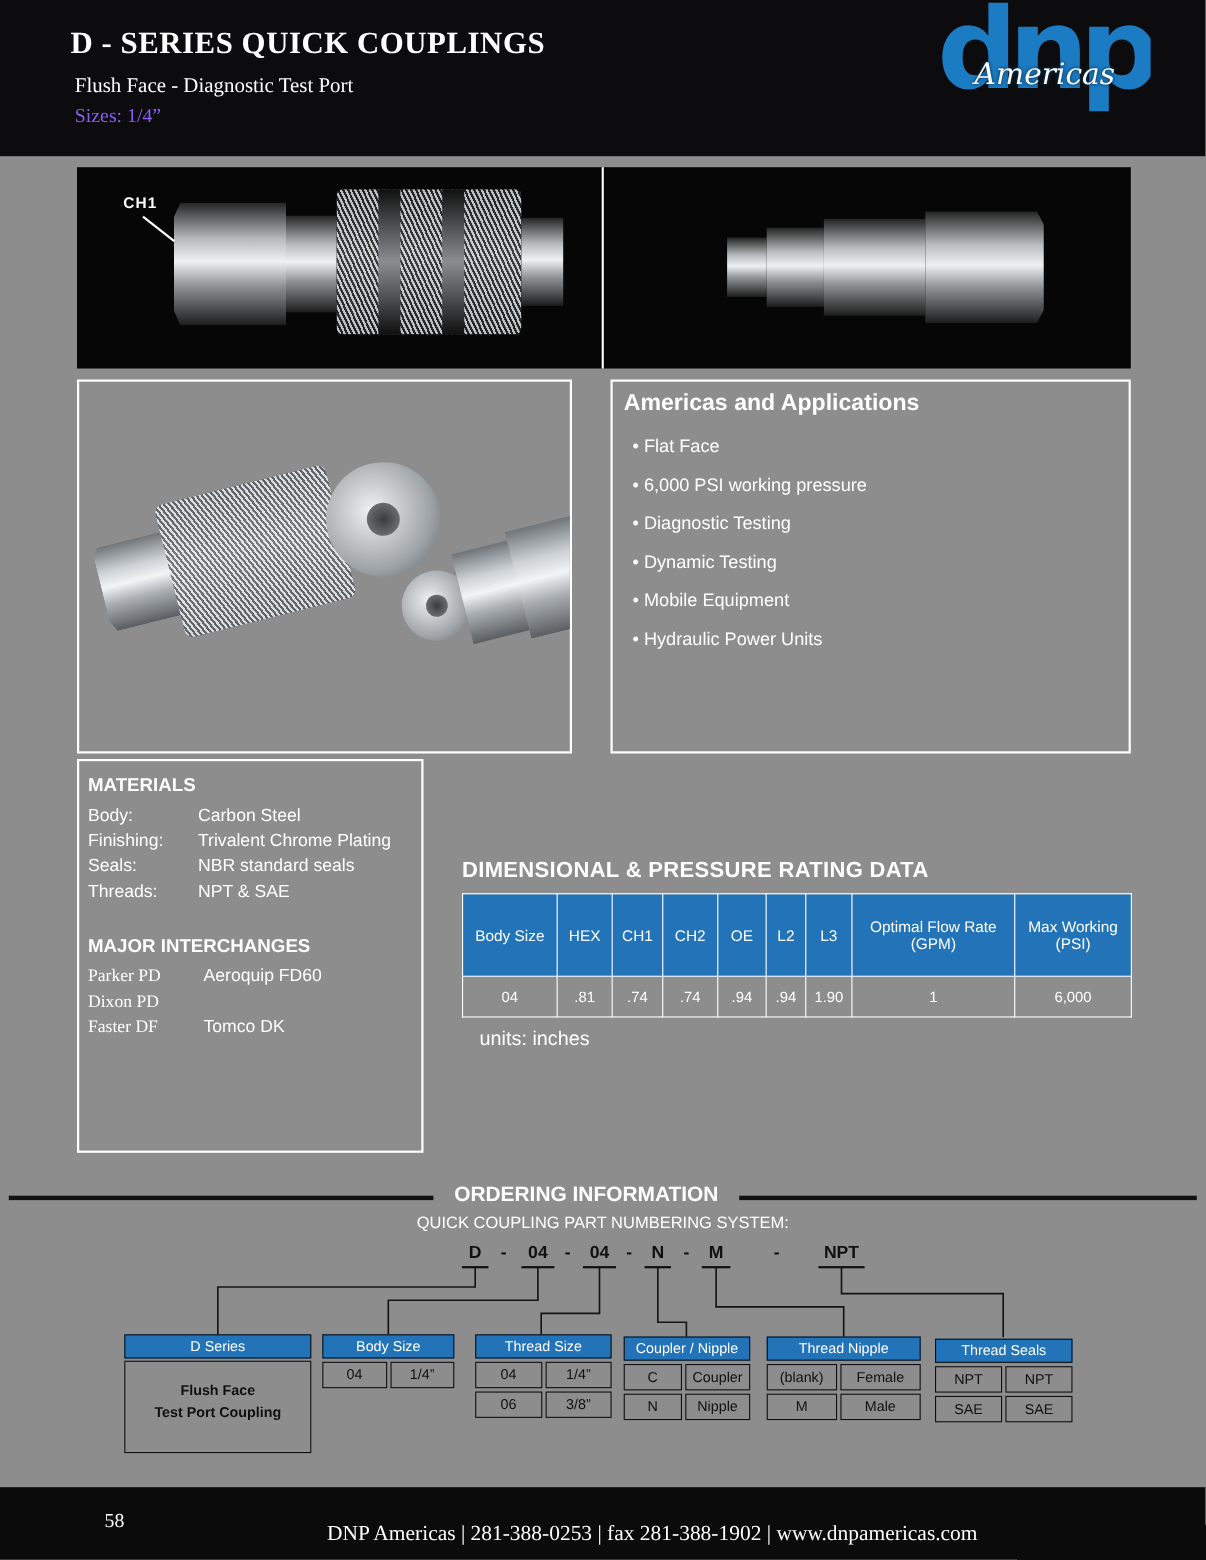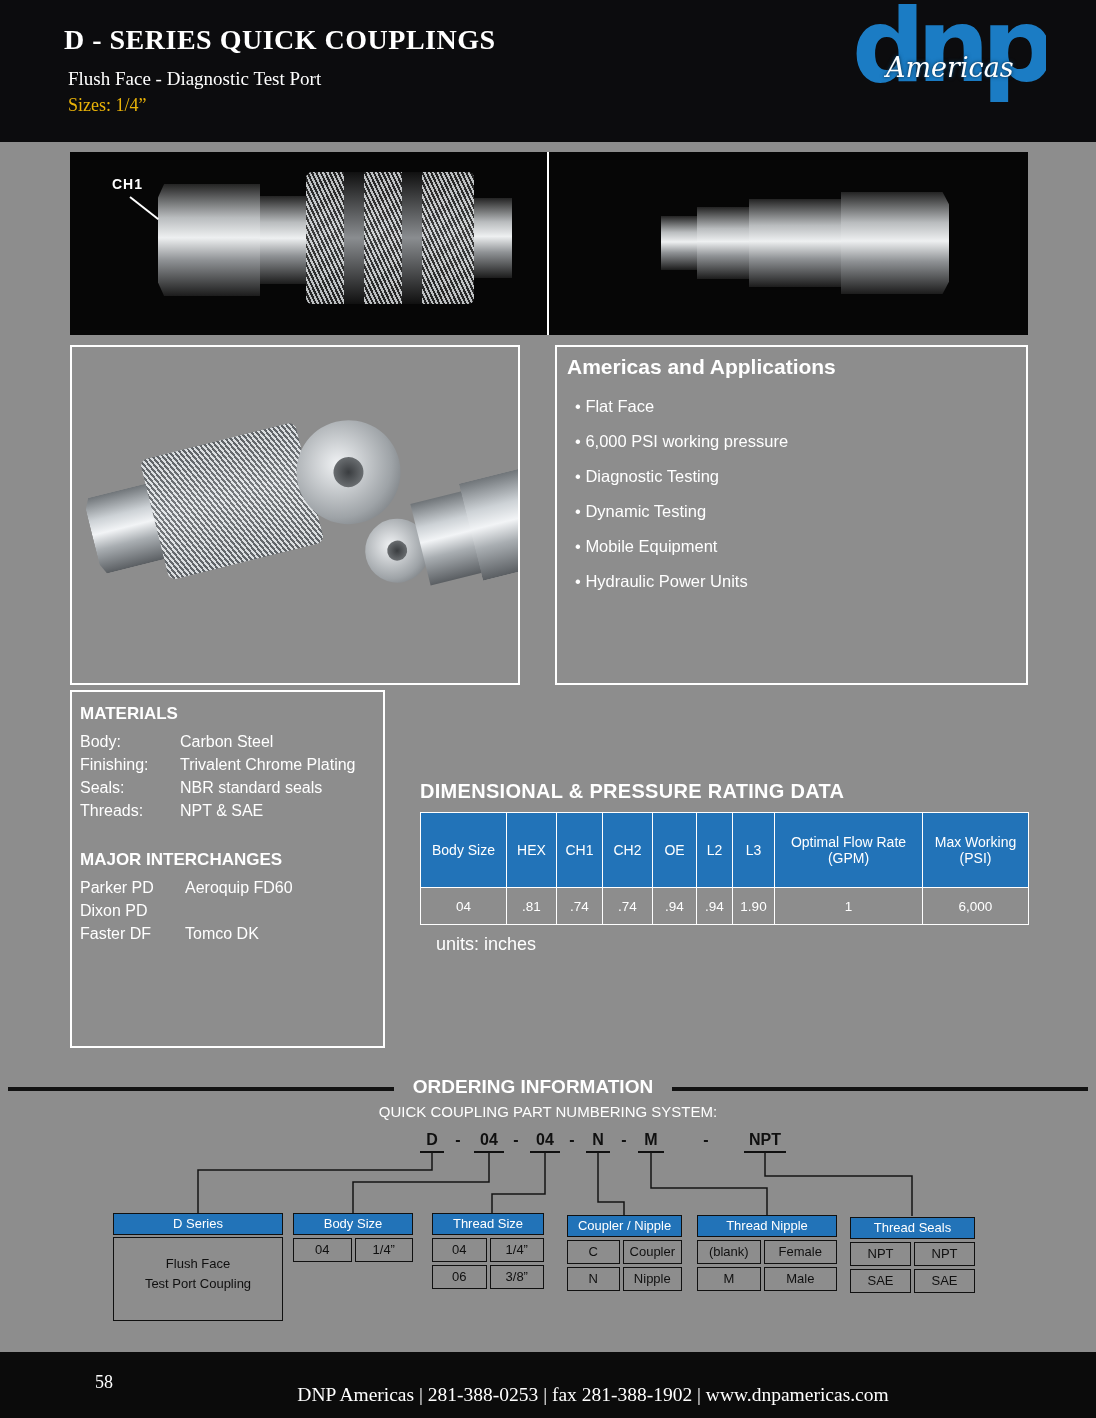--- a/index.html
+++ b/index.html
@@ -5,21 +5,21 @@
   html,body { margin:0; padding:0; }
   body {
     position:relative; width:1096px; height:1418px;
     background:#8d8d8d; overflow:hidden;
     font-family:"Liberation Sans", sans-serif;
   }
   
   .header { position:absolute; left:0; top:0; width:1096px; height:142px; background:#0c0c0e; }
   .h-title { position:absolute; left:64px; top:24px; color:#fff; font-family:"Liberation Serif",serif; font-weight:bold; font-size:28px; letter-spacing:.5px; }
   .h-sub   { position:absolute; left:68px; top:68px; color:#fff; font-family:"Liberation Serif",serif; font-size:19px; }
-  .h-sizes { position:absolute; left:68px; top:95px; color:#eab308; font-family:"Liberation Serif",serif; font-size:18px;text-align:center; }
+  .h-sizes { position:absolute; left:68px; top:95px; color:#8b5cf6; font-family:"Liberation Serif",serif; font-size:18px;text-align:center; }
   .logo { position:absolute; right:50px; top:0; width:200px; height:138px; overflow:hidden; }
   .logo-dnp { position:absolute; left:6px; top:-14px; color:#1b7cc4; font-family:"DejaVu Sans",sans-serif; font-weight:bold; font-size:102px; letter-spacing:-8px; }
   .logo-americas { position:absolute; left:40px; top:52px; color:#fff; font-family:"DejaVu Serif",serif; font-style:italic; font-size:27px; text-shadow:0 0 4px #0c3f66, 0 0 2px #0c3f66; }
   
   .photos { position:absolute; left:70px; top:152px; width:958px; height:183px; display:flex; }
   .photo-panel { position:relative; background:#060606; height:183px; overflow:hidden; }
   .photo-panel.pleft { width:477px; border-right:2px solid #fff; }
   .photo-panel.pright { width:479px; }
   .ch1 { position:absolute; left:42px; top:24px; color:#fff; font-weight:bold; font-size:14px; letter-spacing:1px; z-index:3; }
   .ch1-line { position:absolute; left:60px; top:44px; width:36px; height:2px; background:#fff; transform:rotate(38deg); transform-origin:left center; z-index:3; }
@@ -43,40 +43,40 @@
   .f-title { margin:8px 0 0 10px; font-size:21px; font-weight:bold; }
   .f-list { list-style:none; margin:18px 0 0 18px; padding:0; }
   .f-list li { font-size:16.5px; margin-bottom:16px; }
   .f-list li::before { content:"\2022\00a0 "; }
   
   .materials { position:absolute; left:70px; top:690px; width:315px; height:358px; border:2px solid #fff; box-sizing:border-box; color:#fff; padding:8px 0 0 8px; }
   .m-title { font-size:17px; font-weight:bold; margin:4px 0 6px 0; }
   .m-title.mt { margin-top:28px; }
   .m-row { display:flex; font-size:16px; line-height:23px; }
   .m-label { width:100px; flex:0 0 100px; }
-  .mi-c1 { width:105px; flex:0 0 105px; }
+  .mi-c1 { width:105px; flex:0 0 105px;font-family:Liberation Serif, serif; }
   
   .dim-title { position:absolute; left:420px; top:780px; color:#fff; font-size:20px; font-weight:bold; letter-spacing:.3px; }
   .dim-table { position:absolute; left:420px; top:812px; border-collapse:collapse; color:#fff; table-layout:fixed; }
   .dim-table th { background:#2273b8; border:1px solid #fff; font-size:14px; font-weight:normal; padding:4px 3px; height:66px; }
   .dim-table td { border:1px solid #fff; font-size:13.5px; text-align:center; height:34px; }
   .units-note { position:absolute; left:436px; top:934px; width:608px; text-align:left; color:#fff; font-size:18px; }
   
   .ord-line { position:absolute; height:4px; background:#121212; top:1087px; }
   .ord-line.l { left:8px; width:386px; }
   .ord-line.r { left:672px; width:416px; }
   .ord-title { position:absolute; left:394px; top:1076px; width:278px; text-align:center; color:#fff; font-size:19px; font-weight:bold; }
   .ord-sub { position:absolute; left:0; top:1103px; width:1096px; text-align:center; color:#fff; font-size:15px; }
   .part-number { position:absolute; left:0; top:1131px; width:1096px; height:22px; color:#101010; font-weight:bold; font-size:16px; }
   .seg { position:absolute; text-align:center; border-bottom:2px solid #101010; padding-bottom:2px; }
   .sep { position:absolute; text-align:center; }
   .connectors { position:absolute; left:0; top:1152px; }
   .obox { position:absolute; font-size:13px; color:#101010; }
   .obox-h { background:#2273b8; color:#fff; text-align:center; border:1px solid #101010; height:20px; line-height:20px; font-size:13px; }
-  .obox-body { border:1px solid #101010; margin-top:2px; height:84px; text-align:center; padding-top:16px; box-sizing:border-box; line-height:20px; }
+  .obox-body { border:1px solid #101010; margin-top:2px; height:84px; text-align:center; padding-top:16px; box-sizing:border-box; line-height:20px;font-weight:bold; }
   .orow { display:flex; gap:3px; margin-top:3px; }
   .ocell { border:1px solid #101010; text-align:center; height:22px; line-height:22px; flex:1; }
   .ocell.narrow { flex:0 0 44%; }
   
   .footer { position:absolute; left:0; top:1352px; width:1096px; height:66px; background:#0b0b0b; color:#fff; font-family:"Liberation Serif",serif; }
   .f-page { position:absolute; left:95px; top:20px; font-size:18px; }
   .f-text { position:absolute; left:90px; top:18px; width:1006px; text-align:center; font-size:19.5px;margin-top:14px; }
 </style>
 </head>
 <body>
@@ -252,21 +252,21 @@
 </div>
 
 <div class="obox" style="left:293px;top:1213px;width:120px;">
   <div class="obox-h">Body Size</div>
   <div class="orow">
     <div class="ocell">04</div>
     <div class="ocell">1/4”</div>
   </div>
 </div>
 
-<div class="obox" style="left:432px;top:1213px;width:112px;">
+<div class="obox" style="left:432px;top:1213px;width:124px;">
   <div class="obox-h">Thread Size</div>
   <div class="orow">
     <div class="ocell">04</div>
     <div class="ocell">1/4”</div>
   </div>
   <div class="orow">
     <div class="ocell">06</div>
     <div class="ocell">3/8”</div>
   </div>
 </div>

